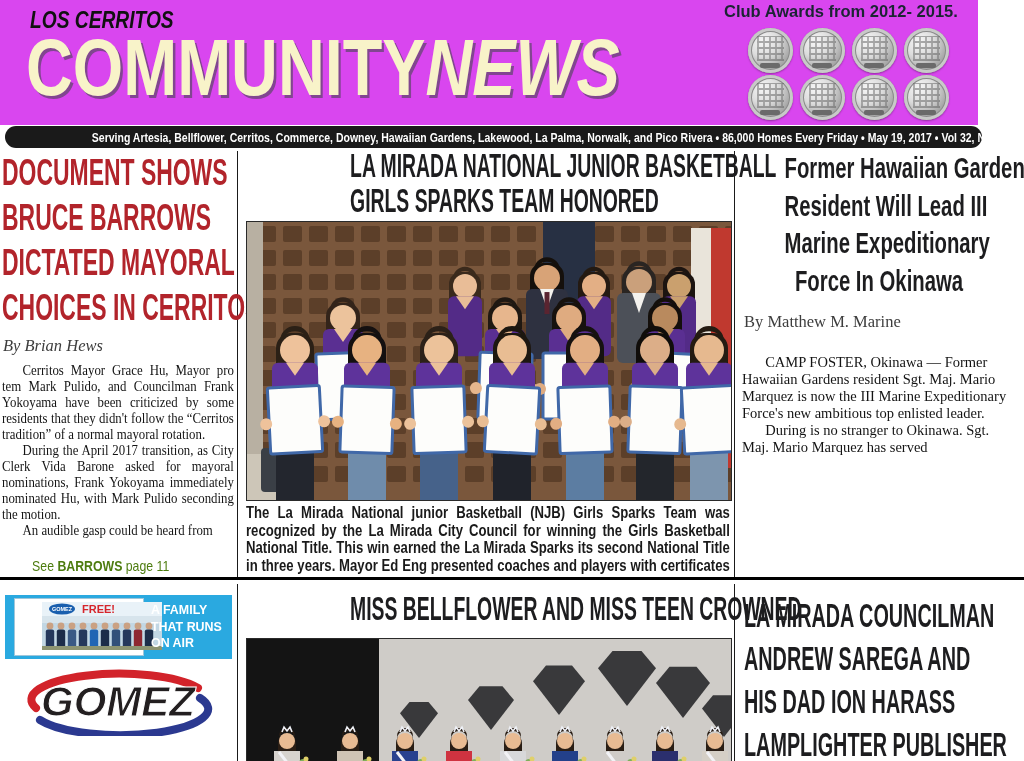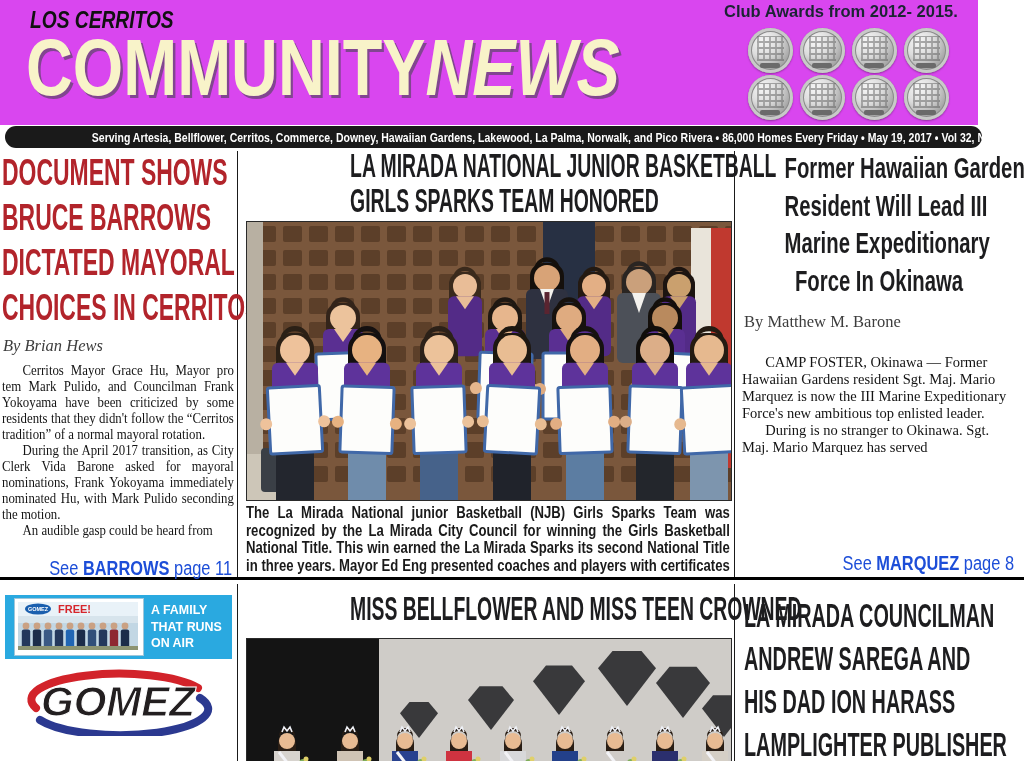--- a/index.html
+++ b/index.html
@@ -52,36 +52,36 @@
 
   
   .byline{position:absolute;font-family:"Liberation Serif",serif;font-size:16.5px;color:#3d3d3d;}
   .body-text{font-family:"Liberation Serif",serif;font-size:14.5px;color:#141414;}
   .body-text p{margin:0;text-indent:1.6em;}
   .body-barrows{position:absolute;left:2px;top:362px;width:232px;height:192px;overflow:hidden;}
   .body-barrows .inner{width:262px;transform:scaleX(.885);transform-origin:0 0;
     text-align:justify;line-height:16px;}
   .body-marquez{position:absolute;left:742px;top:342px;width:274px;height:206px;overflow:hidden;
     line-height:17px;margin-top:12px;}
-  .see-line{position:absolute;text-align:right;font-size:20px;color:#1d4ed8;}
+  .see-line{position:absolute;font-size:15px;color:#4d7c0f;}
   .see-line .in{display:inline-block;white-space:nowrap;transform:scaleX(.82);transform-origin:100% 50%;}
   .see-line .slug{font-weight:bold;}
 
   
   .photo-frame{position:absolute;border:1px solid #2a2a2a;overflow:hidden;background:#999;}
   .team-photo{left:246px;top:221px;width:484px;height:278px;}
   .pageant-photo{left:246px;top:638px;width:484px;height:130px;}
   .caption{position:absolute;left:246px;top:504px;width:484px;height:71px;overflow:hidden;}
   .caption .inner{width:590px;transform:scaleX(.82);transform-origin:0 0;
     font-weight:bold;font-size:16px;line-height:17.5px;color:#1a1a1a;text-align:justify;}
 
   
   .ad-banner{position:absolute;left:5px;top:595px;width:227px;height:64px;background:#2AA9E0;}
   .ad-photo{position:absolute;left:10px;top:4px;width:128px;height:56px;background:#fff;
-    border:3px solid #fff;box-sizing:border-box;box-shadow:0 0 0 1px #9fc6da;}
+    border:3px solid #fff;box-sizing:border-box;box-shadow:0 0 0 1px #9fc6da;padding-left:24px;}
   .ad-slogan{position:absolute;left:146px;top:7px;color:#fff;font-weight:bold;
     font-size:13.5px;line-height:16.5px;white-space:nowrap;transform:scaleX(.92);transform-origin:0 0;}
   .gomez-logo{position:absolute;left:22px;top:664px;width:192px;height:72px;}
   .ad-tagline{position:absolute;left:0;top:740px;width:237px;text-align:center;
     font-size:12.5px;font-weight:bold;color:#1d1d1d;white-space:nowrap;margin-top:42px;}
 </style>
 </head>
 <body>
 
 <div class="page">
@@ -534,27 +534,24 @@
   <div class="caption">
     <div class="inner">The La Mirada National junior Basketball (NJB) Girls Sparks Team was recognized by the La Mirada City Council for winning the Girls Basketball National Title. This win earned the La Mirada Sparks its second National Title in three years.  Mayor Ed Eng presented coaches and players with certificates of recognition. Photo courtesy city of La Mirada.</div>
   </div>
 
   <div class="hl-marquez">
     <span class="cond">Former Hawaiian Gardens</span>
     <span class="cond">Resident Will Lead III</span>
     <span class="cond">Marine Expeditionary</span>
     <span class="cond">Force In Okinawa</span>
   </div>
-  <div class="byline" style="left:744px;top:312px;">By Matthew M. Barone</div>
+  <div class="byline" style="left:744px;top:312px;">By Matthew M. Marine</div>
   <div class="body-text body-marquez">
     <p>CAMP FOSTER, Okinawa — Former Hawaiian Gardens resident Sgt. Maj. Mario Marquez is now the III Marine Expeditionary Force's new ambitious top enlisted leader.</p>
     <p>During is no stranger to Okinawa. Sgt. Maj. Mario Marquez has served</p>
-  </div>
-  <div class="see-line" style="left:744px;top:552px;width:270px;">
-    <span class="in"><span>See</span> <span class="slug">MARQUEZ</span> <span>page 8</span></span>
   </div>
 
   <div class="ad-banner">
     <div class="ad-photo">
       <svg width="120" height="48" viewBox="0 0 120 48">
         <rect width="120" height="48" fill="#c2d7e4"></rect>
         <rect width="120" height="14" fill="#e9f2f8"></rect>
         <ellipse cx="20" cy="7" rx="13" ry="5.5" fill="#1a5fae"></ellipse>
         <text x="20" y="9" font-size="5.5" font-weight="bold" fill="#ffffff" text-anchor="middle" font-family="Liberation Sans, sans-serif">GOMEZ</text>
         <text x="40" y="11" font-size="11" font-weight="bold" fill="#d6252b" font-family="Liberation Sans, sans-serif">FREE!</text>

